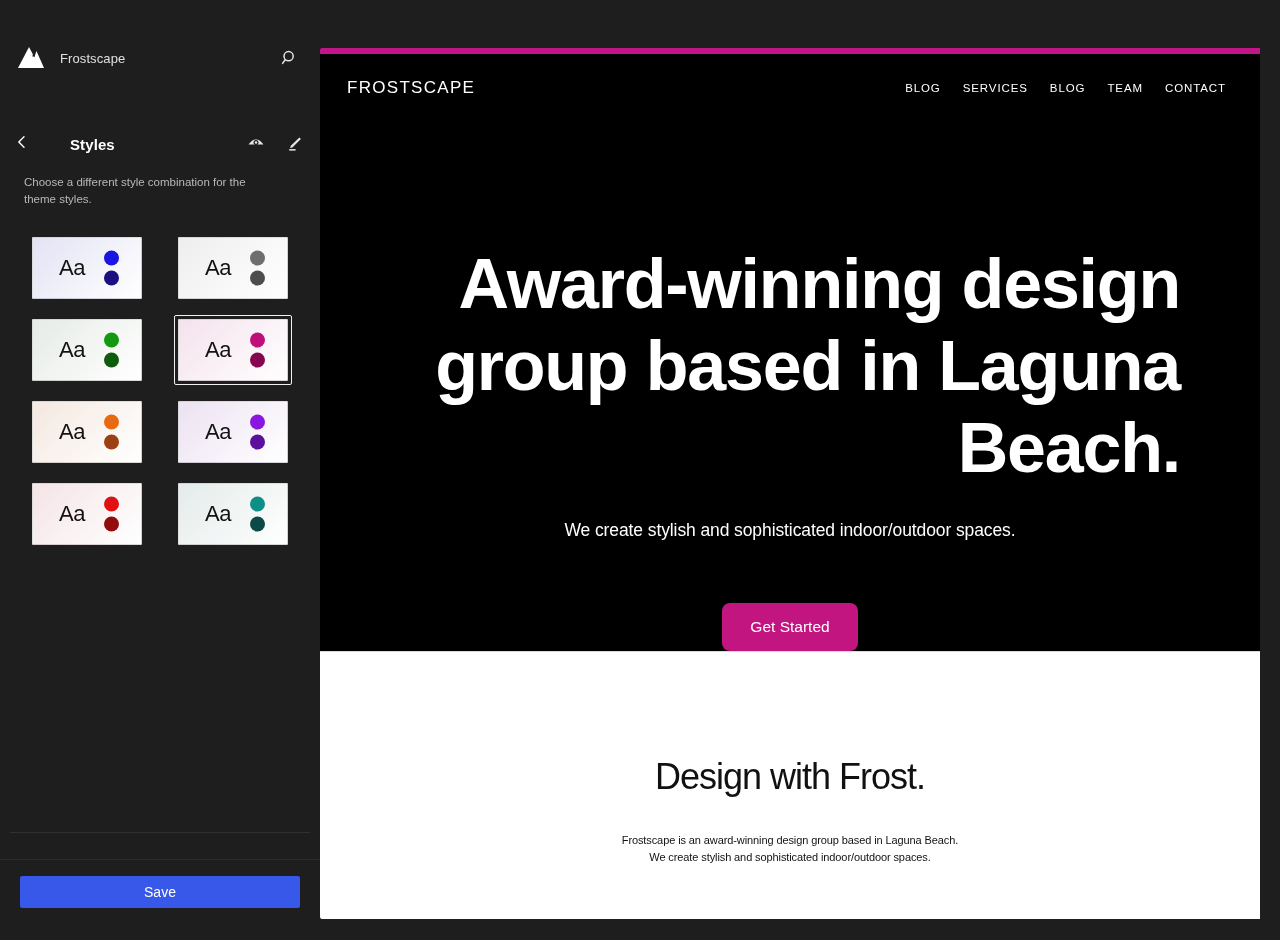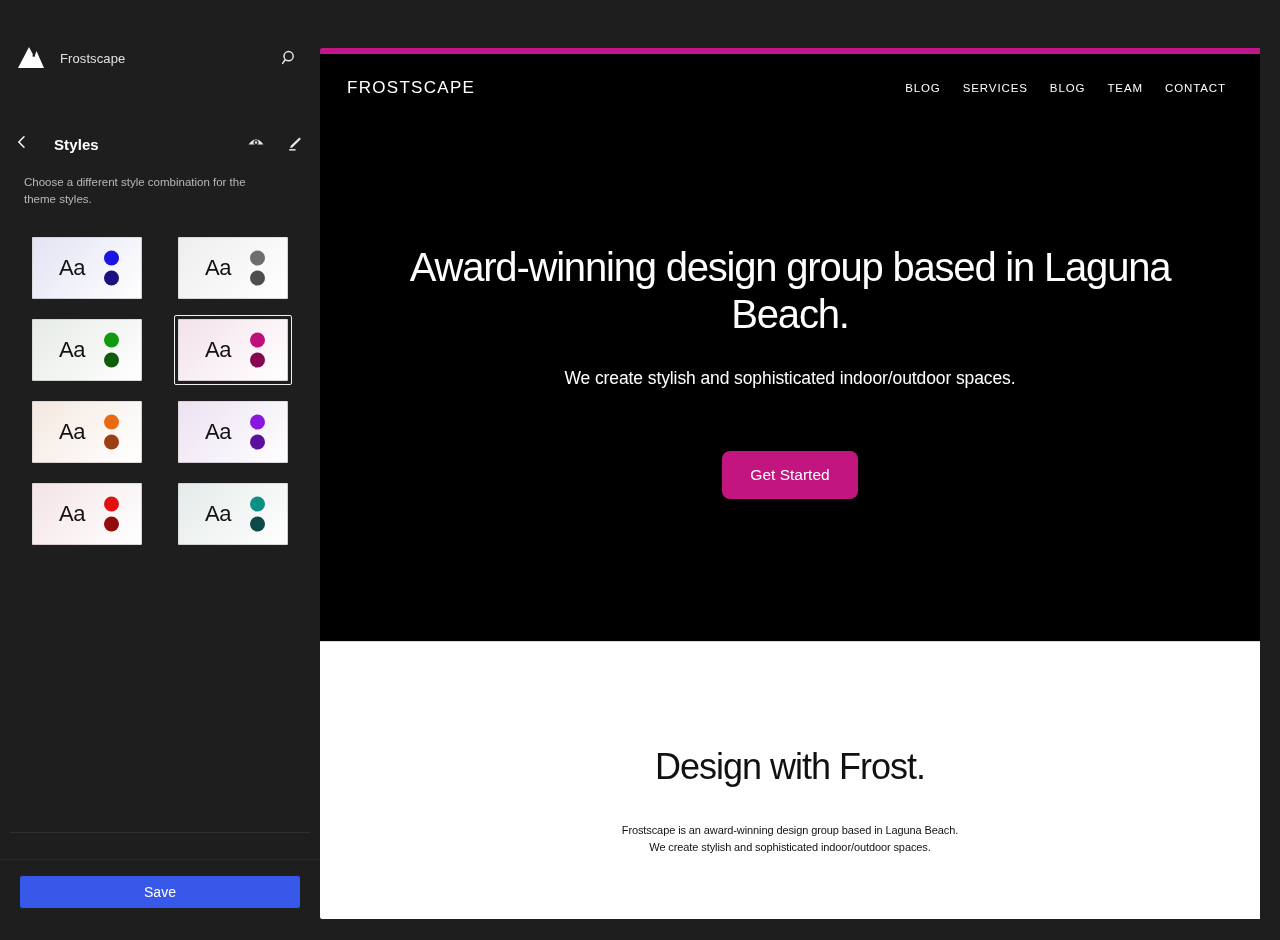--- a/index.html
+++ b/index.html
@@ -40,21 +40,21 @@
   .sb-icon-btn {
     width: 36px; height: 36px; border-radius: 2px;
     display: flex; align-items: center; justify-content: center;
     cursor: pointer; background: transparent; border: none;
   }
   .sb-icon-btn svg { display: block; }
 
   
   .panel-head {
     display: flex; align-items: center;
-    padding: 0 8px 0 4px; height: 48px; margin-top: 32px;
+    padding: 0 8px 0 4px; height: 48px; margin-top: 32px; gap: 16px;
   }
   .back-btn {
     width: 36px; height: 36px; display: flex; align-items: center; justify-content: center;
     cursor: pointer; flex: 0 0 36px;
   }
   .panel-title {
     font-size: 15px; font-weight: 700; color: #fff;
     margin-left: 14px; flex: 1 1 auto; letter-spacing: .1px;
   }
   .panel-head-actions { display: flex; gap: 2px; }
@@ -140,22 +140,22 @@
     text-decoration: none; cursor: pointer;
   }
 
   
   .hero {
     background: #000; flex: 1 1 auto;
     display: flex; flex-direction: column; align-items: center;
     padding-top: 122px;
   }
   .hero h1 {
-    font-size: 40px; line-height: 1.17; color: #fff; font-weight: 400;
-    text-align: center; letter-spacing: -1.2px; max-width: 780px;
+    font-size: 70px; line-height: 1.17; color: #fff; font-weight: 700;
+    text-align: right; letter-spacing: -1.2px; max-width: 780px;
   }
   .hero p {
     font-size: 17.5px; color: #fff; margin-top: 30px; font-weight: 400;
     letter-spacing: -.1px;
   }
   .hero-btns { display: flex; gap: 26px; margin-top: 62px; }
   .btn-primary {
     background: #c2157f; color: #fff; border: none;
     padding: 0 28px; height: 48px; border-radius: 8px;
     font-size: 15.5px; cursor: pointer;

